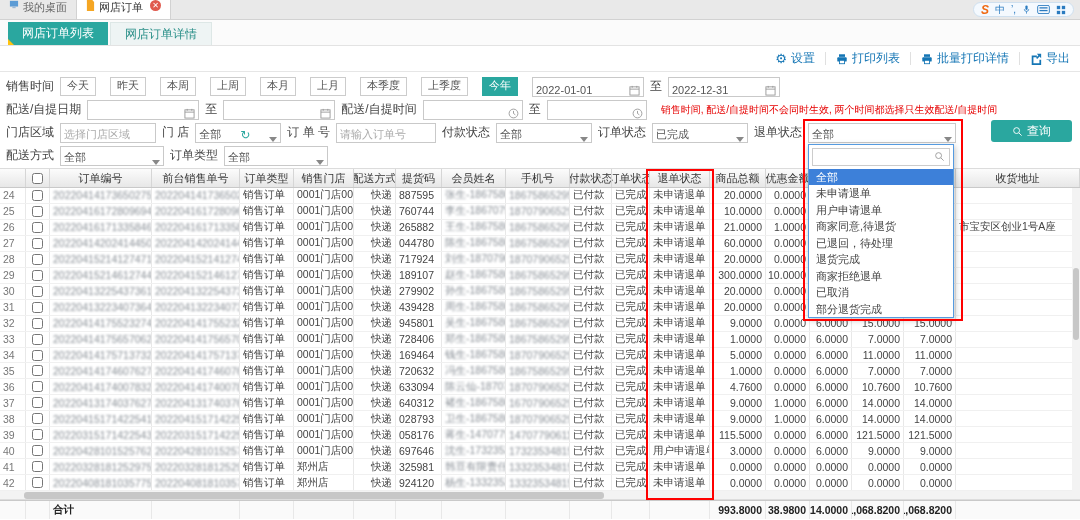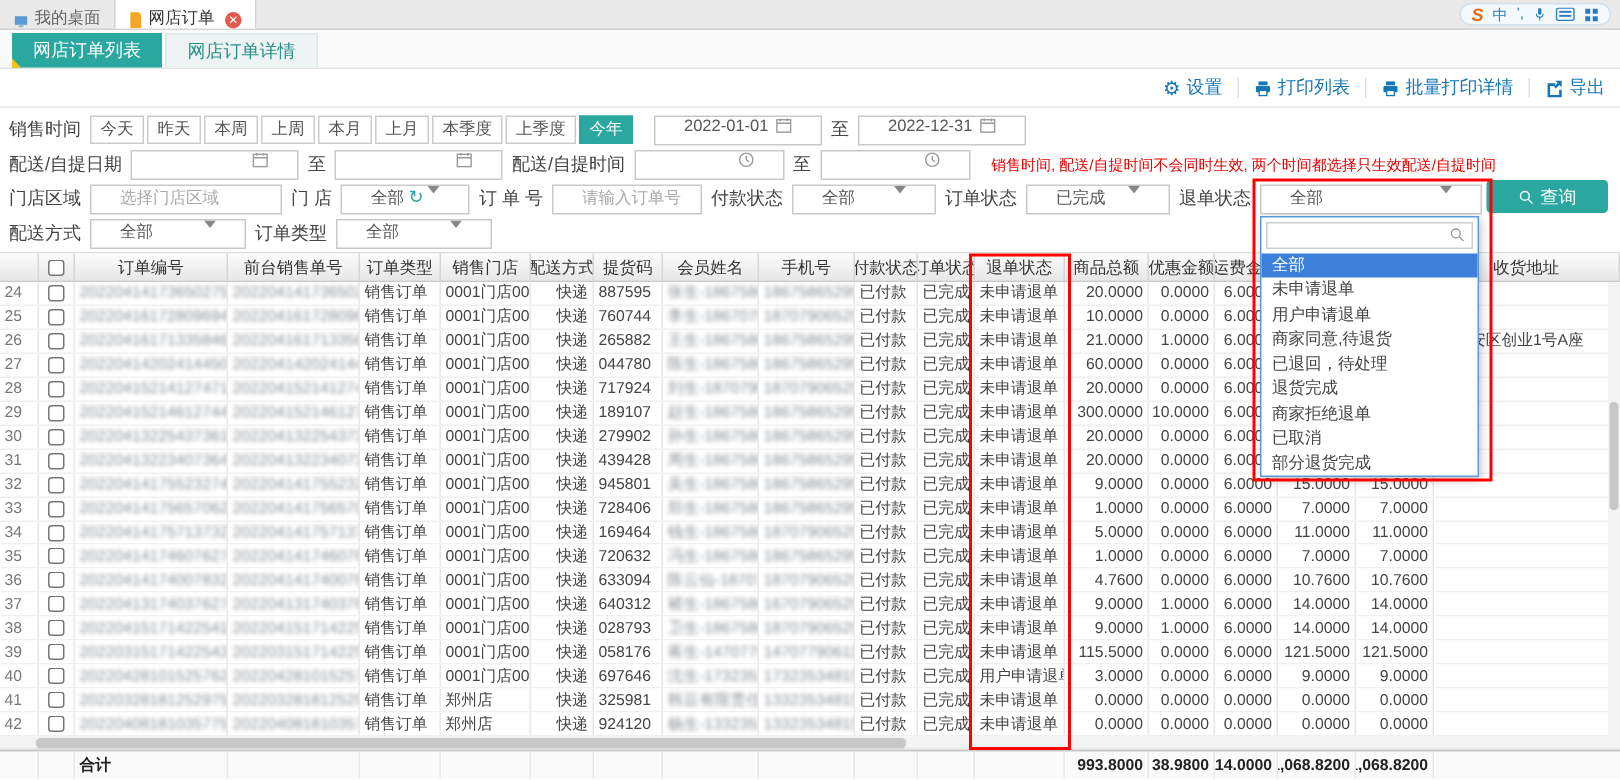--- a/index.html
+++ b/index.html
@@ -2,21 +2,21 @@
 <html><head>
 <meta charset="utf-8">
 <style>
   *{margin:0;padding:0;box-sizing:border-box}
   html,body{width:1080px;height:520px;overflow:hidden}
   body{font-family:"Liberation Sans","DejaVu Sans",sans-serif;font-size:12px;color:#333;background:#fff}
   svg{display:block}
 
   
   .topbar{height:20px;background:#e9e9e9;border-bottom:1px solid #d2d2d2;display:flex;align-items:stretch}
-  .wtab{display:flex;align-items:flex-end;gap:4px;padding:0 9px;font-size:11px;color:#666;cursor:pointer}
+  .wtab{display:flex;align-items:flex-start;gap:4px;padding:0 9px;font-size:11px;color:#666;cursor:pointer}
   .wtab.active{background:#fff;border-left:1px solid #d2d2d2;border-right:1px solid #d2d2d2;color:#333}
   .close-dot{width:11px;height:11px;border-radius:50%;background:#e05a4e;color:#fff;font-size:8px;line-height:11px;text-align:center;margin-left:3px}
   .ime{margin:2px 6px 2px auto;display:flex;align-items:center;gap:6px;padding:0 7px;background:#f4f9fe;border:1px solid #cfe0ef;border-radius:8px}
   .ime .s-logo{color:#f06a12;font-weight:bold;font-style:italic;font-size:12px}
   .ime .ime-it{font-size:10px;color:#2a7bc0;display:flex;align-items:center}
 
   
   .tabstrip{height:26px;background:#fbfbfb;border-bottom:1px solid #e3e3e3;display:flex;align-items:flex-end;padding-left:8px;gap:2px}
   .subtab{height:23px;line-height:23px;padding:0 14px;font-size:12px;cursor:pointer;position:relative}
   .subtab.active{background:#2aa79f;color:#fff}
@@ -28,21 +28,21 @@
   .tool{color:#1576b5;font-size:12px;display:flex;align-items:center;gap:4px;cursor:pointer;white-space:nowrap}
   .tool .gchar{font-size:13px;line-height:1}
   .tsep{width:1px;height:13px;background:#e0e0e0}
 
   
   .filters{position:relative;padding:4px 6px 0 6px;border-bottom:1px solid #dcdcdc;background:#fff}
   .frow{display:flex;align-items:center;height:21px;margin-bottom:2px;gap:6px}
   .flabel{font-size:12px;color:#444;white-space:nowrap}
   .pbtn{height:19px;padding:0 6px;border:1px solid #ccc;background:#fff;font-size:11px;color:#555;cursor:pointer;white-space:nowrap}
   .pbtn.active{background:#2aa79f;border-color:#2aa79f;color:#fff}
-  .inp,.sel{height:20px;border:1px solid #c9c9c9;background:#fff;display:flex;align-items:flex-start;gap:3px;padding:0 19px;font-size:11px;color:#555;position:relative;cursor:pointer;white-space:nowrap;overflow:hidden}
+  .inp,.sel{height:20px;border:1px solid #c9c9c9;background:#fff;display:flex;align-items:flex-end;gap:3px;padding:0 3px;font-size:11px;color:#555;position:relative;cursor:pointer;white-space:nowrap;overflow:hidden}
   .inp .ph{color:#aaa}
   .sel .caret{width:0;height:0;border-left:4px solid transparent;border-right:4px solid transparent;border-top:5px solid #888;margin-left:auto}
   .icon-right{margin-left:auto;color:#999}
   .refresh{color:#2aa79f;font-size:12px;margin-left:auto}
   .note{color:#e60000;font-size:10px;white-space:nowrap;overflow:hidden;margin-left:8px}
   .search-btn{position:absolute;right:8px;top:48px;height:22px;background:#2aa79f;color:#fff;display:flex;align-items:center;gap:4px;padding:0 21px;border-radius:3px;font-size:12px;cursor:pointer;z-index:40}
 
   
   .refund-wrap{position:relative;z-index:200}
   .w-sel-lg{width:148px}
@@ -168,21 +168,21 @@
         </svg>
     </span>
     <span>导出</span>
   </span>
 </div>
 
 <div class="filters">
 
   <div class="frow">
     <span class="flabel">销售时间</span>
-    <span id="periods" style="display:flex;gap:2px">
+    <span id="periods" style="display:flex;gap:14px">
         <span class="pbtn">今天</span>
         <span class="pbtn">昨天</span>
         <span class="pbtn">本周</span>
         <span class="pbtn">上周</span>
         <span class="pbtn">本月</span>
         <span class="pbtn">上月</span>
         <span class="pbtn">本季度</span>
         <span class="pbtn">上季度</span>
         <span class="pbtn active">今年</span>
       </span>
@@ -250,21 +250,21 @@
             <circle cx="6" cy="6" r="4.8"></circle>
             <path d="M6 3.2V6l2 1.4"></path>
           </svg>
       </span>
     </span>
     <span class="note">销售时间, 配送/自提时间不会同时生效, 两个时间都选择只生效配送/自提时间</span>
   </div>
 
   <div class="frow">
     <span class="flabel">门店区域</span>
-    <span class="inp" style="width:128px">
+    <span class="inp" style="width:96px">
       <span class="ph">选择门店区域</span>
     </span>
     <span class="flabel">门 店</span>
     <span class="sel" style="width:86px">
       <span>全部</span>
       <span class="refresh">↻</span>
       <span class="caret"></span>
     </span>
     <span class="flabel">订 单 号</span>
     <span class="inp" style="width:100px">

